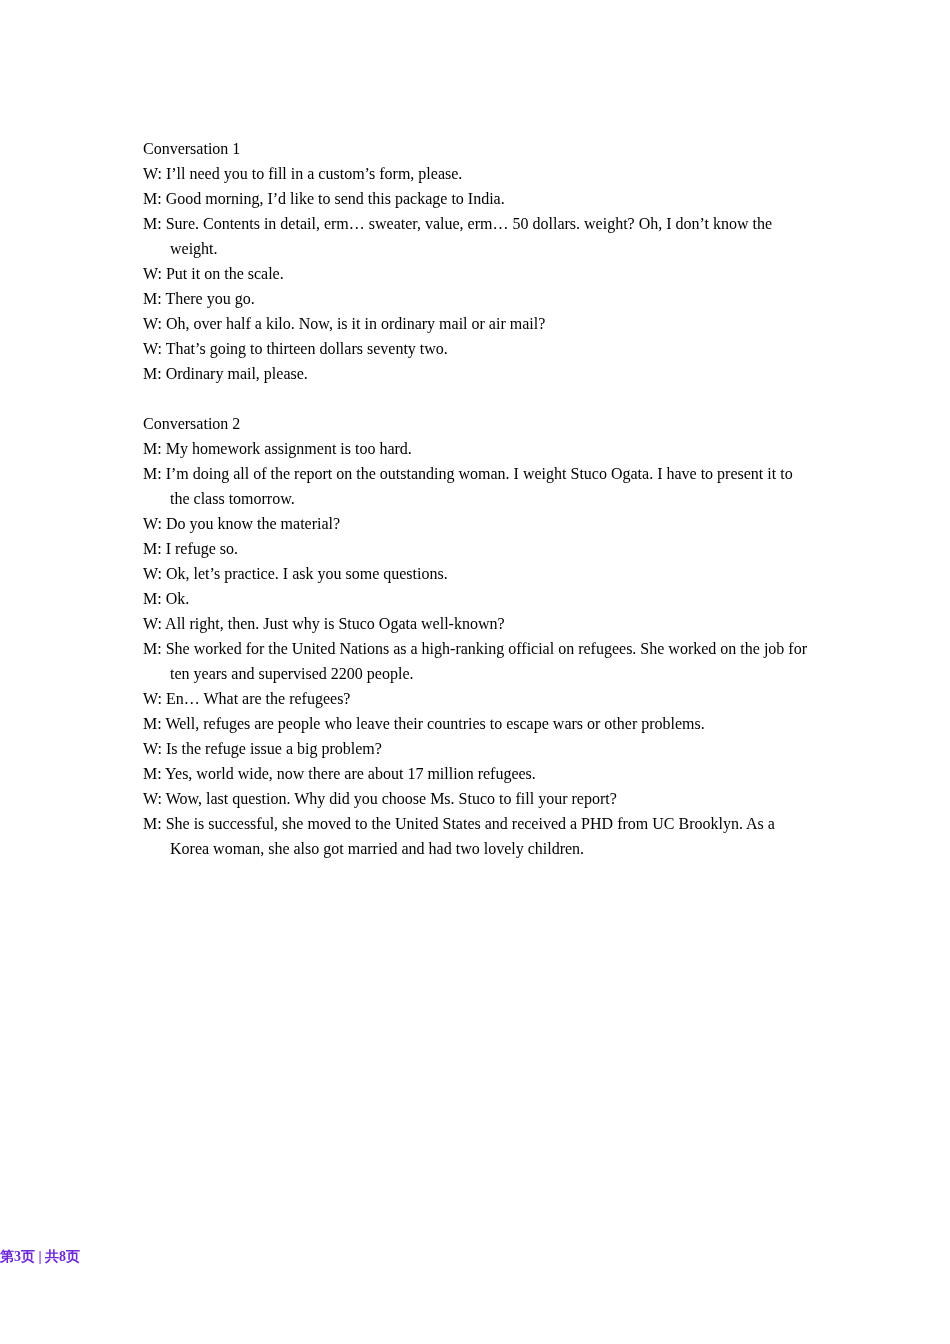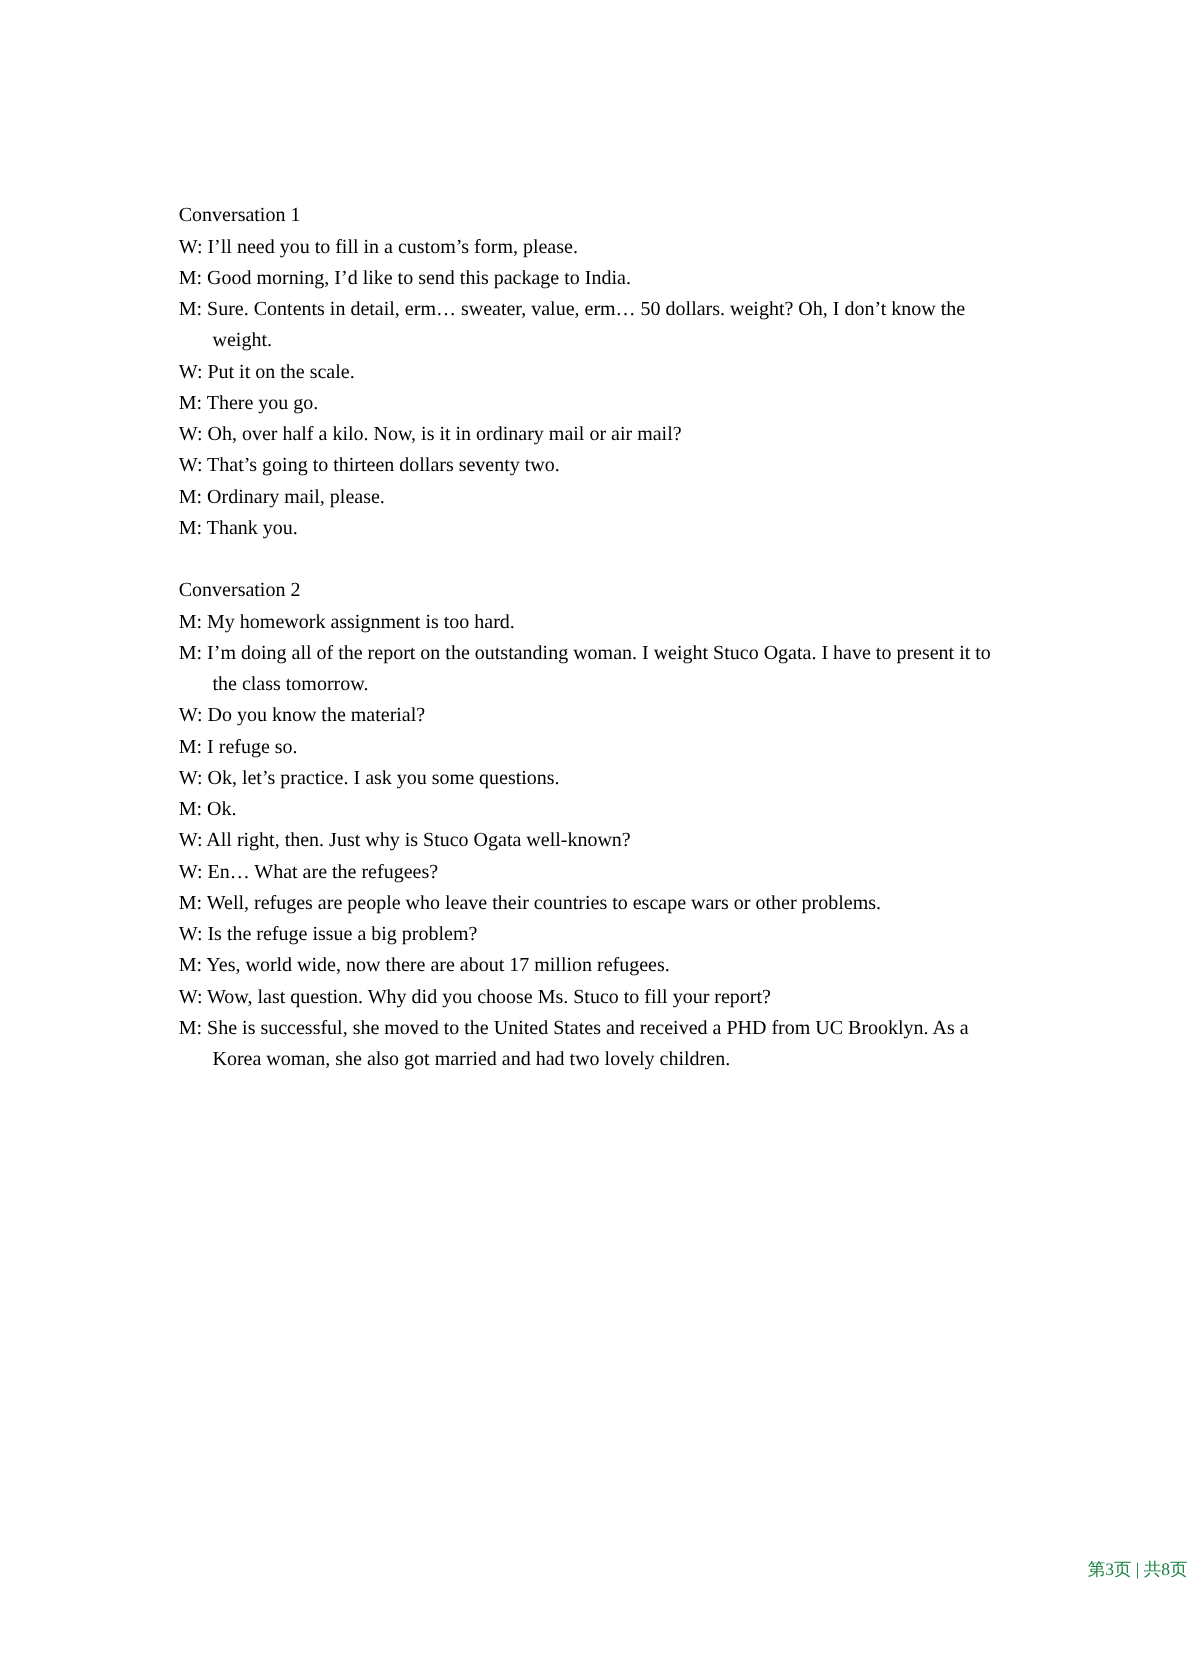--- a/index.html
+++ b/index.html
@@ -15,73 +15,73 @@
     height: 1344px;
     margin: 0 auto;
     background: #ffffff;
     overflow: hidden;
   }
   .content {
     position: absolute;
     left: 143px;
     top: 136px;
     width: 665px;
-    margin-top: 24px;
   }
   .line {
     margin: 0;
     font-size: 16px;
     line-height: 25px;
     padding-left: 27px;
     text-indent: -27px;
   }
   .title {
     padding-left: 0;
     text-indent: 0;
   }
   .conversation + .conversation {
     margin-top: 25px;
   }
   .footer {
     position: absolute;
     left: 0;
     right: 0;
     bottom: 78px;
-    text-align: right;
+    text-align: left;
     font-size: 14px;
     line-height: 18px;
-    color: #15803d;
+    color: #6d28d9;
+    font-weight: bold;
   }
 </style>
 </head>
 <body>
 
 <div class="page">
   <div class="content">
       <div class="conversation">
         <p class="line title">Conversation 1</p>
         <p class="line"><span>W:</span> <span>I’ll need you to fill in a custom’s form, please.</span></p>
         <p class="line"><span>M:</span> <span>Good morning, I’d like to send this package to India.</span></p>
         <p class="line"><span>M:</span> <span>Sure. Contents in detail, erm… sweater, value, erm… 50 dollars. weight? Oh, I don’t know the weight.</span></p>
         <p class="line"><span>W:</span> <span>Put it on the scale.</span></p>
         <p class="line"><span>M:</span> <span>There you go.</span></p>
         <p class="line"><span>W:</span> <span>Oh, over half a kilo. Now, is it in ordinary mail or air mail?</span></p>
         <p class="line"><span>W:</span> <span>That’s going to thirteen dollars seventy two.</span></p>
         <p class="line"><span>M:</span> <span>Ordinary mail, please.</span></p>
-        <p class="line"><span>M:</span> <span>Thank you.</span></p>
       </div>
       <div class="conversation">
         <p class="line title">Conversation 2</p>
         <p class="line"><span>M:</span> <span>My homework assignment is too hard.</span></p>
         <p class="line"><span>M:</span> <span>I’m doing all of the report on the outstanding woman. I weight Stuco Ogata. I have to present it to the class tomorrow.</span></p>
         <p class="line"><span>W:</span> <span>Do you know the material?</span></p>
         <p class="line"><span>M:</span> <span>I refuge so.</span></p>
         <p class="line"><span>W:</span> <span>Ok, let’s practice. I ask you some questions.</span></p>
         <p class="line"><span>M:</span> <span>Ok.</span></p>
         <p class="line"><span>W:</span> <span>All right, then. Just why is Stuco Ogata well-known?</span></p>
+        <p class="line"><span>M:</span> <span>She worked for the United Nations as a high-ranking official on refugees. She worked on the job for ten years and supervised 2200 people.</span></p>
         <p class="line"><span>W:</span> <span>En… What are the refugees?</span></p>
         <p class="line"><span>M:</span> <span>Well, refuges are people who leave their countries to escape wars or other problems.</span></p>
         <p class="line"><span>W:</span> <span>Is the refuge issue a big problem?</span></p>
         <p class="line"><span>M:</span> <span>Yes, world wide, now there are about 17 million refugees.</span></p>
         <p class="line"><span>W:</span> <span>Wow, last question. Why did you choose Ms. Stuco to fill your report?</span></p>
         <p class="line"><span>M:</span> <span>She is successful, she moved to the United States and received a PHD from UC Brooklyn. As a Korea woman, she also got married and had two lovely children.</span></p>
       </div>
     </div>
   <div class="footer">
     <span>第3页 | 共8页</span>

